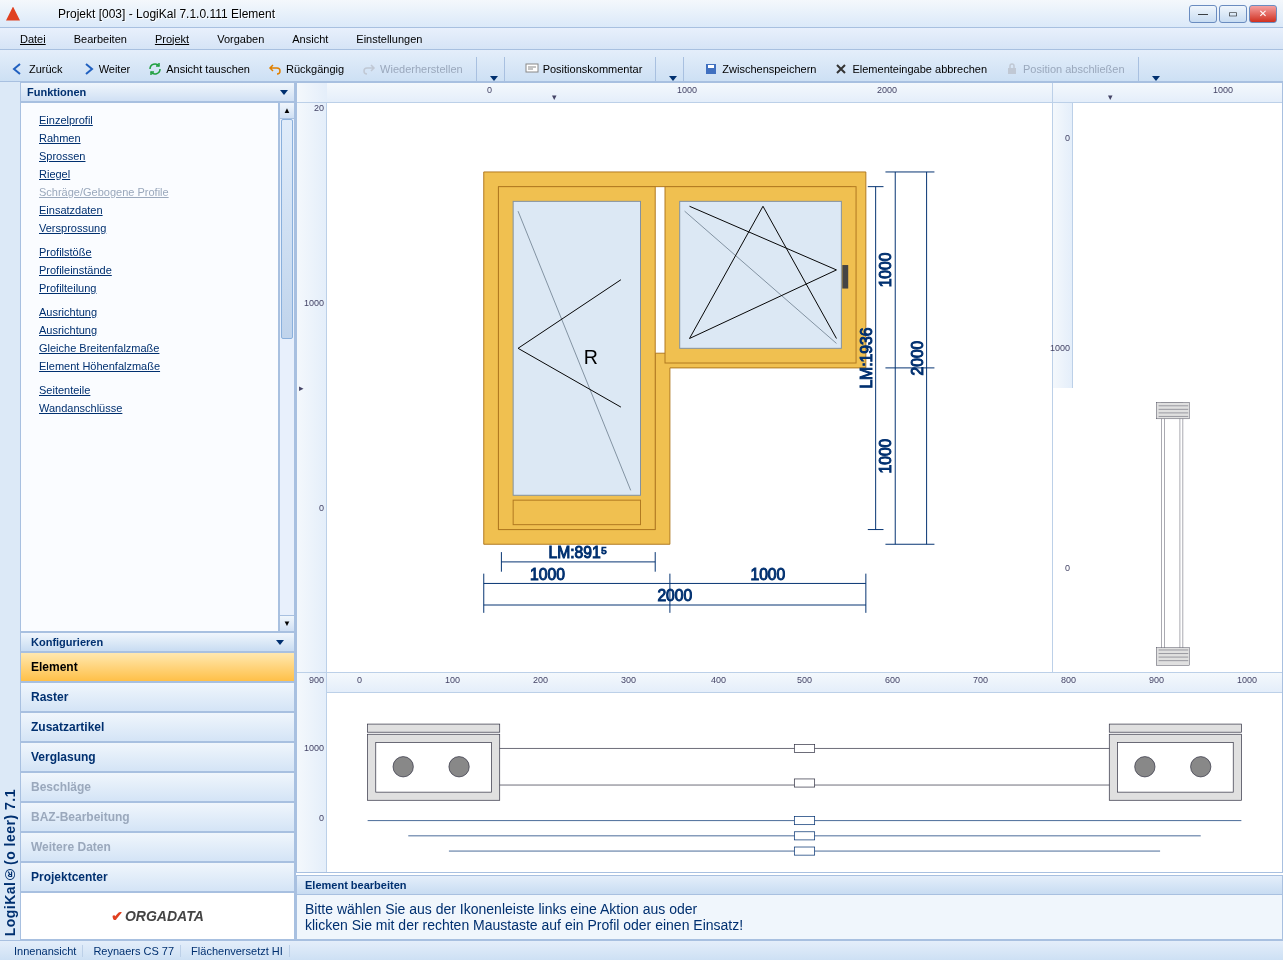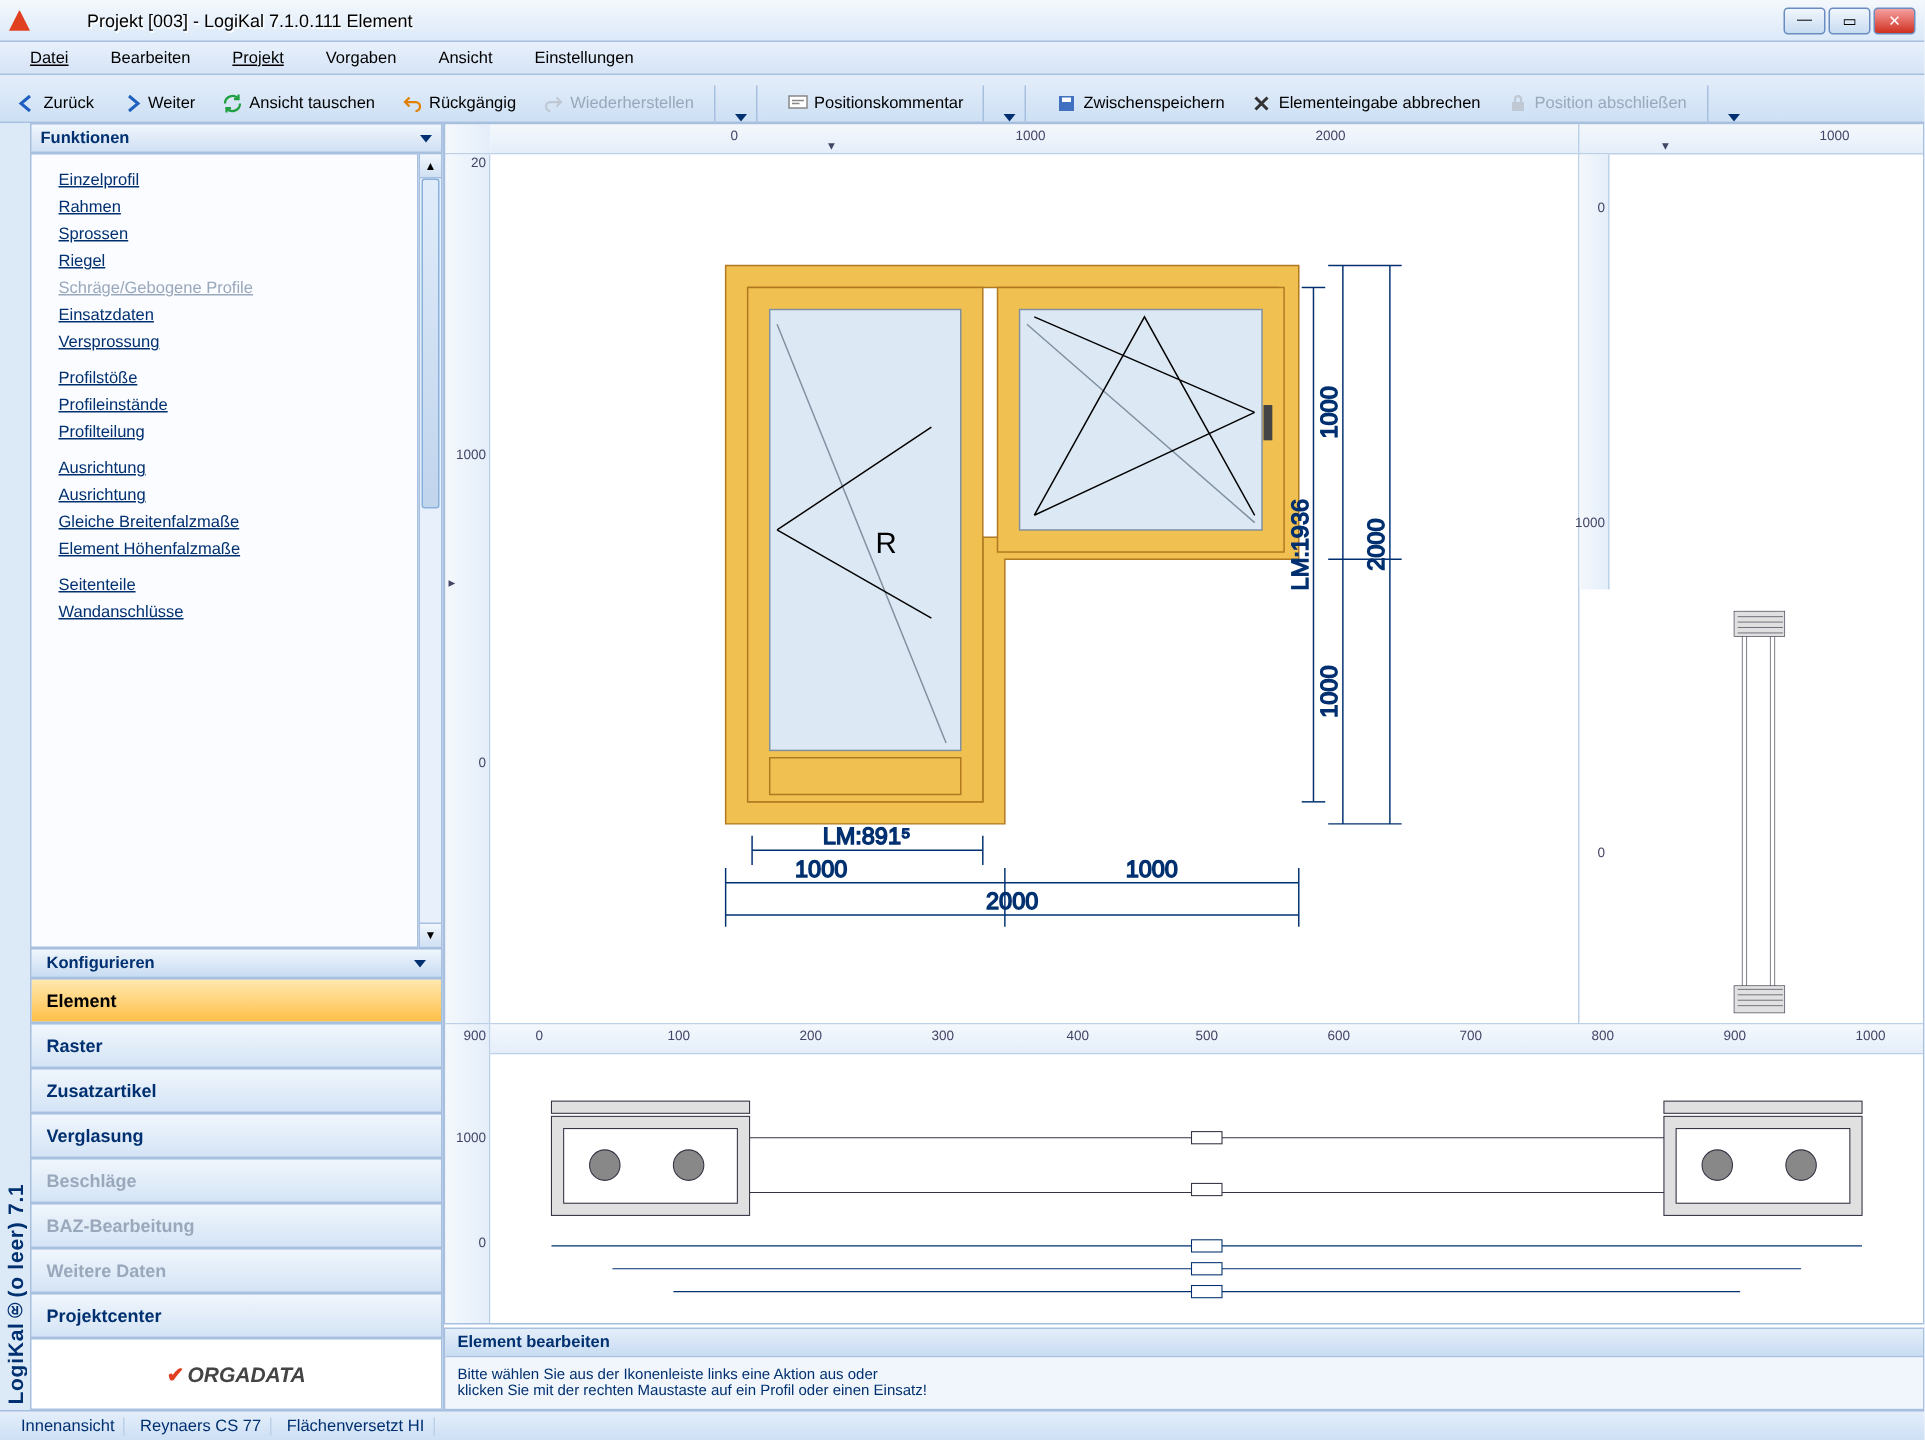--- a/index.html
+++ b/index.html
@@ -45,21 +45,21 @@
 .hrule span { position:absolute; top:2px; }
 .vrule { width:30px; background:linear-gradient(90deg,#f4f8fc,#e4eefa); border-right:1px solid #bcd0e8; position:relative; font-size:9px; color:#446; }
 .vrule span { position:absolute; right:2px; }
 .drawrow { flex:1; display:flex; min-height:0; }
 .canvas { flex:1; background:#fff; position:relative; overflow:hidden; }
 .canvas svg { position:absolute; inset:0; width:100%; height:100%; }
 .rightview { width:230px; border-left:1px solid #bcd0e8; display:flex; flex-direction:column; background:#fff; }
 .bottomview { height:200px; border-top:1px solid #bcd0e8; display:flex; background:#fff; }
 .infopanel { border:1px solid #a8c0e0; margin-top:2px; }
 .infopanel .hdr { background:linear-gradient(#e4eefa,#c8dcf2); padding:3px 8px; font-weight:bold; color:#003070; border-bottom:1px solid #a8c0e0; }
-.infopanel .body { padding:6px 8px; font-size:10px; color:#003070; background:#f0f6fc; }
+.infopanel .body { padding:6px 8px; font-size:14px; color:#003070; background:#f0f6fc; }
 .statusbar { height:20px; background:linear-gradient(#e4eefa,#cde0f4); border-top:1px solid #a8c0e0; display:flex; align-items:center; padding:0 8px; gap:4px; color:#003070; }
 .statusbar .cell { padding:0 6px; border-right:1px solid #bcd0e8; }
 .tri-down { width:0; height:0; border-left:4px solid transparent; border-right:4px solid transparent; border-top:5px solid #003070; display:inline-block; }
 </style>
 </head>
 <body>
 
 <div class="titlebar">
   <span class="icon-app"></span>
   <span class="title">Projekt [003] - LogiKal 7.1.0.111 Element</span>

